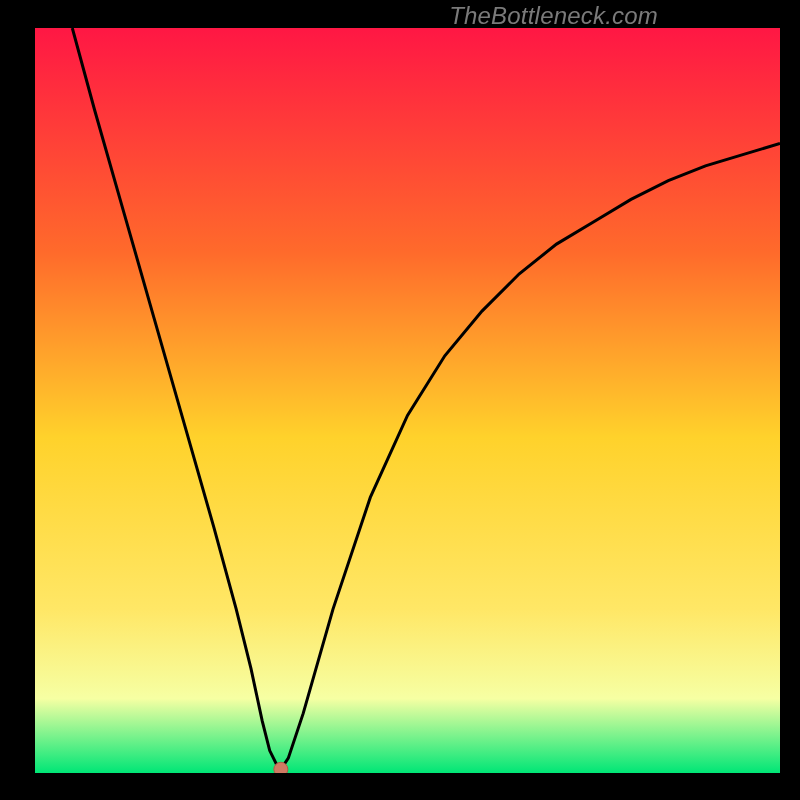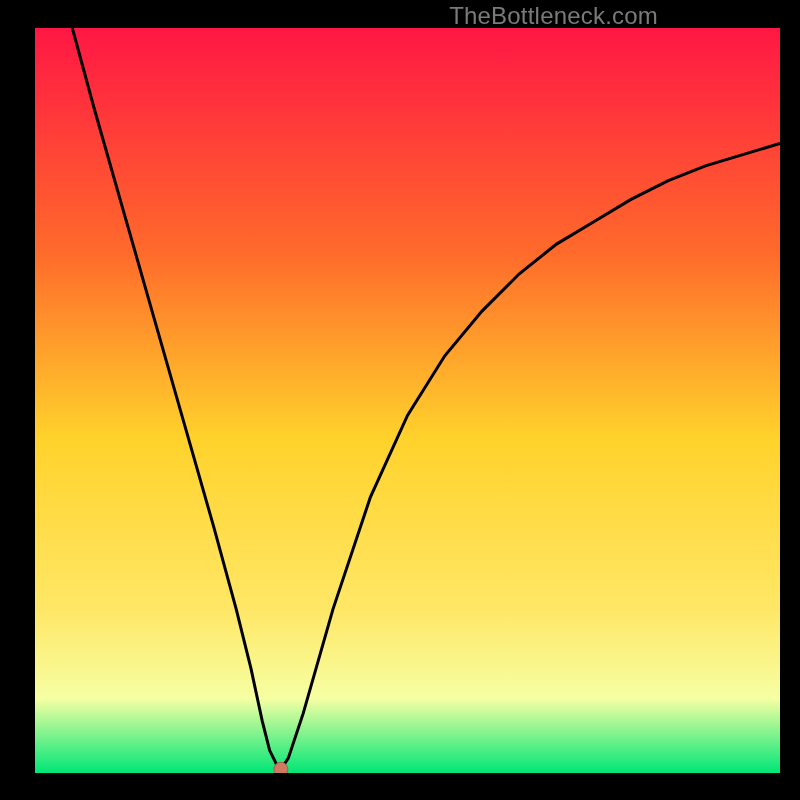--- a/index.html
+++ b/index.html
@@ -9,20 +9,21 @@
     height: 800px;
     background: #000;
     font-family: Arial, Helvetica, sans-serif;
     overflow: hidden;
   }
   .outer {
     position: relative;
     width: 668px;
     height: 800px;
     background: #000;
+    font-style: italic;
   }
   .watermark {
     position: absolute;
     top: 2px;
     right: 10px;
     color: #7a7a7a;
     font-size: 24px;
     font-weight: 500;
     letter-spacing: 0.2px;
     z-index: 5;

